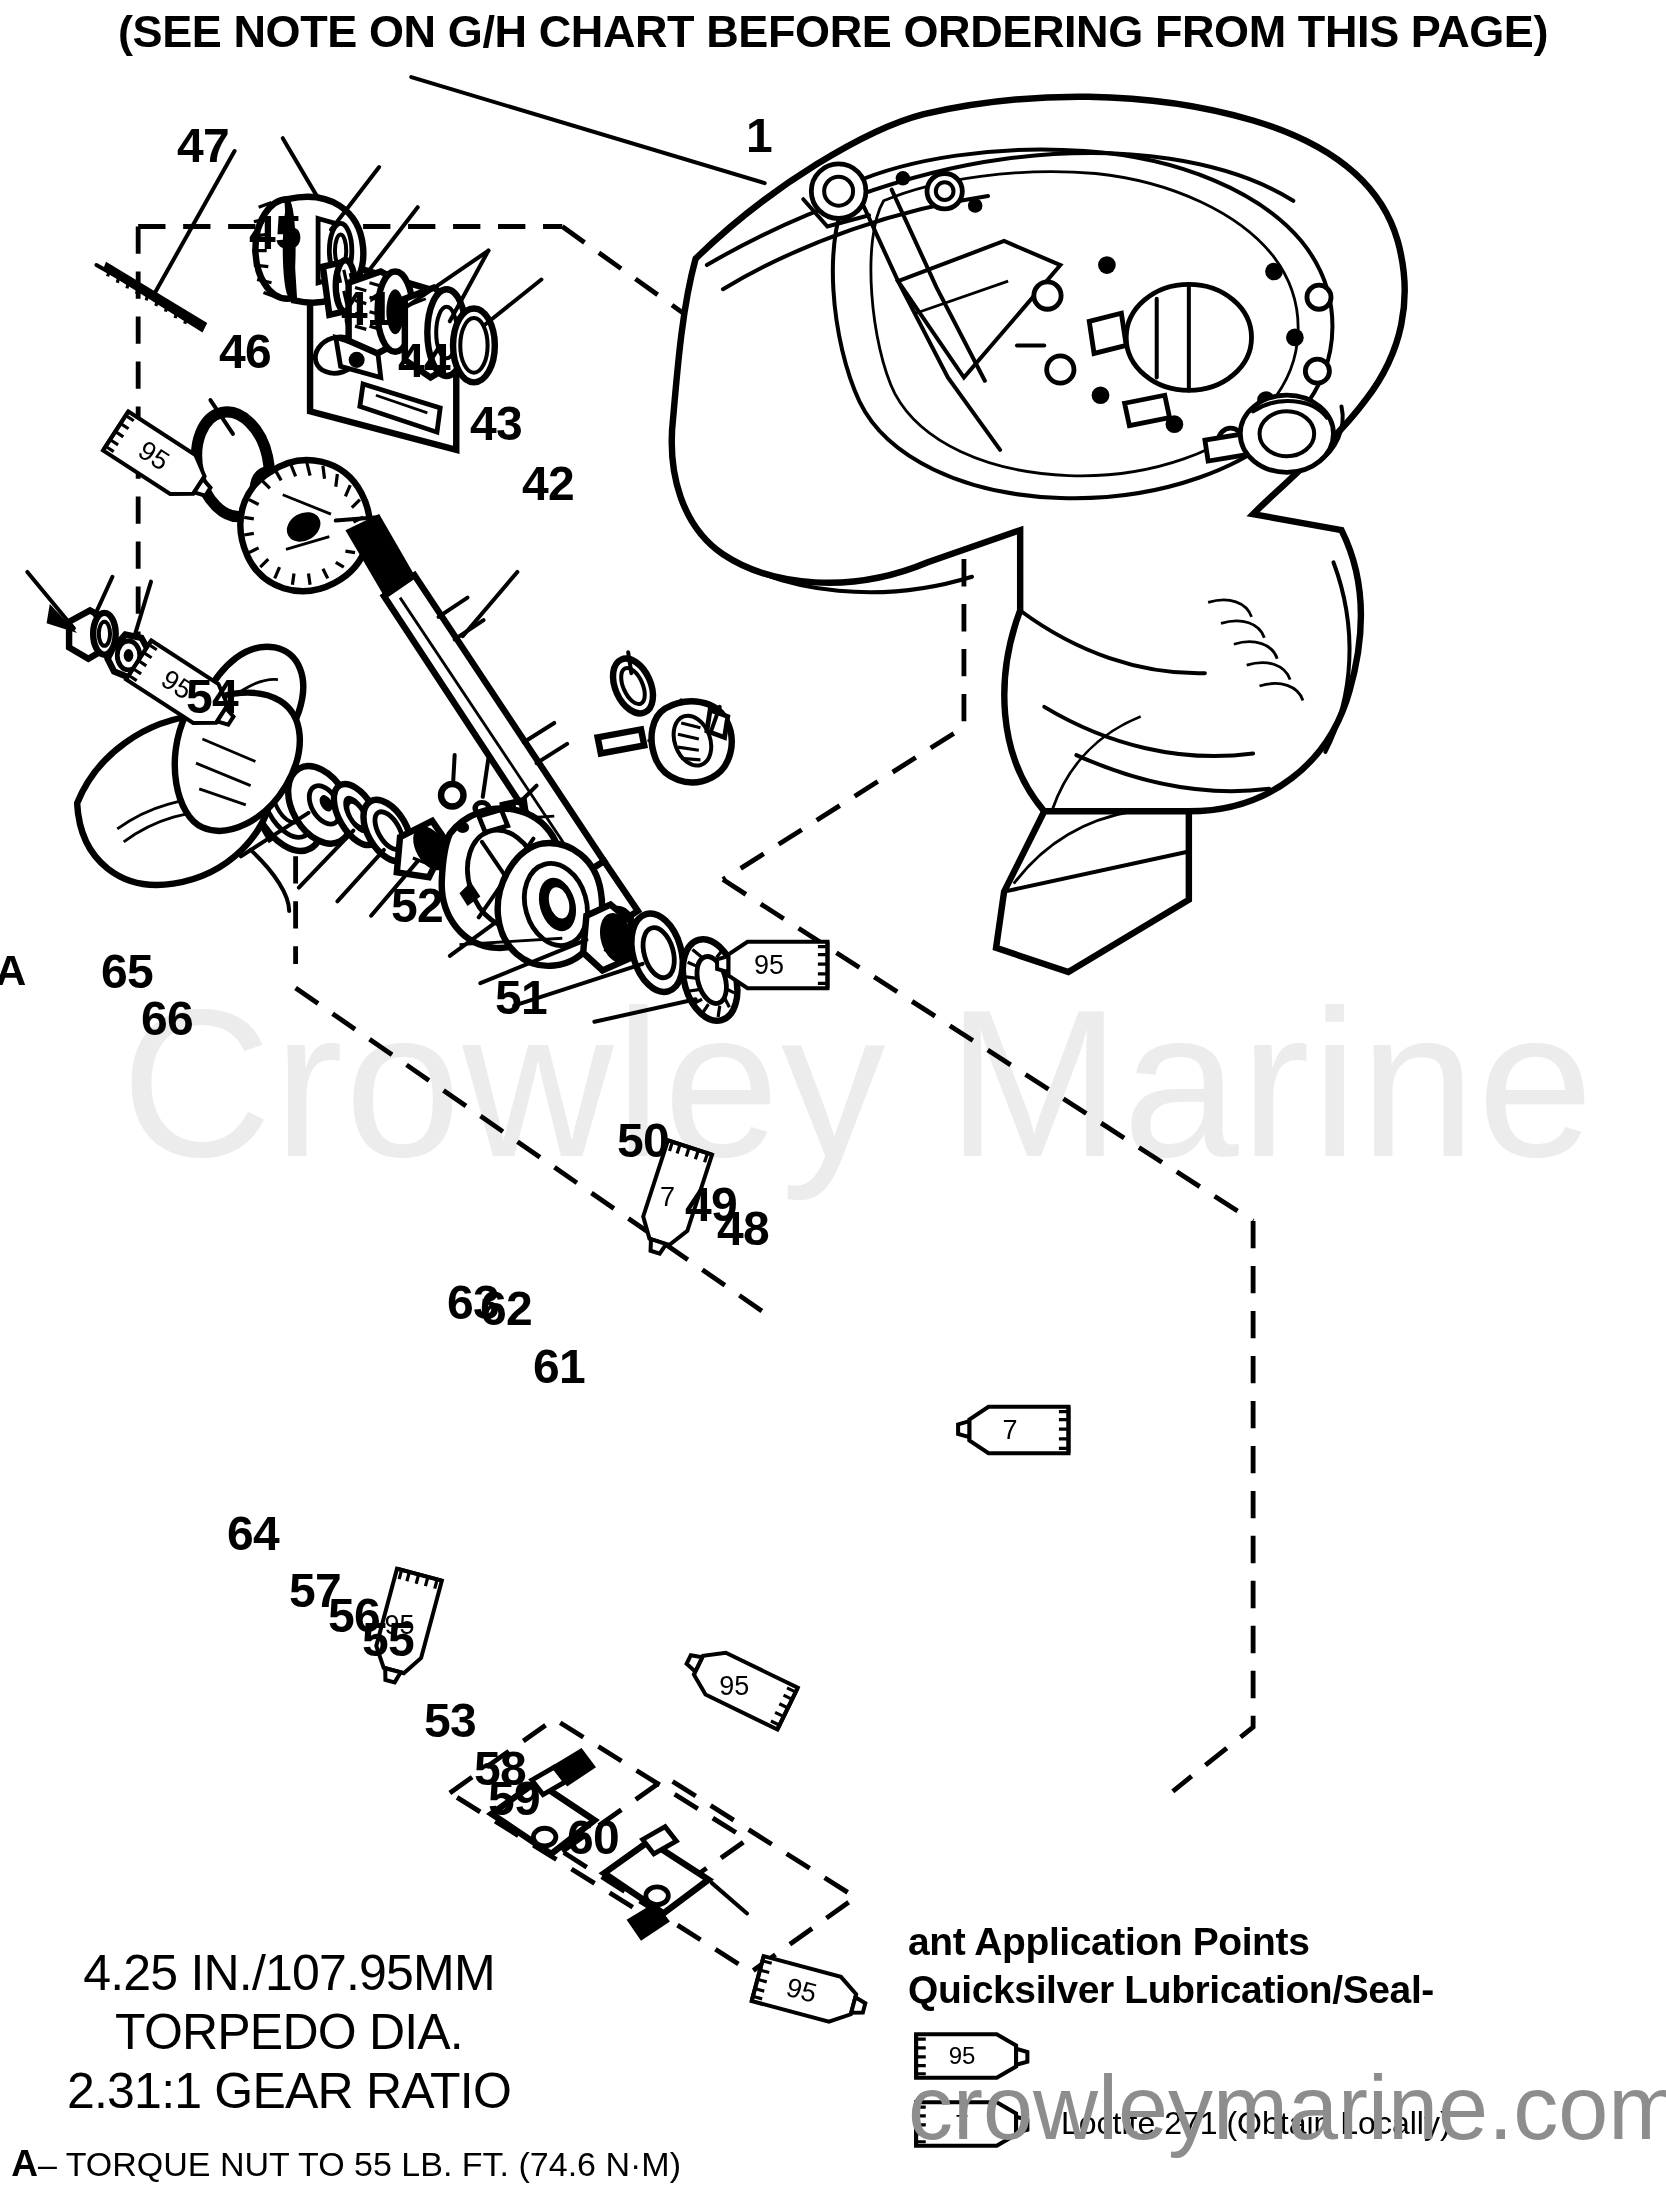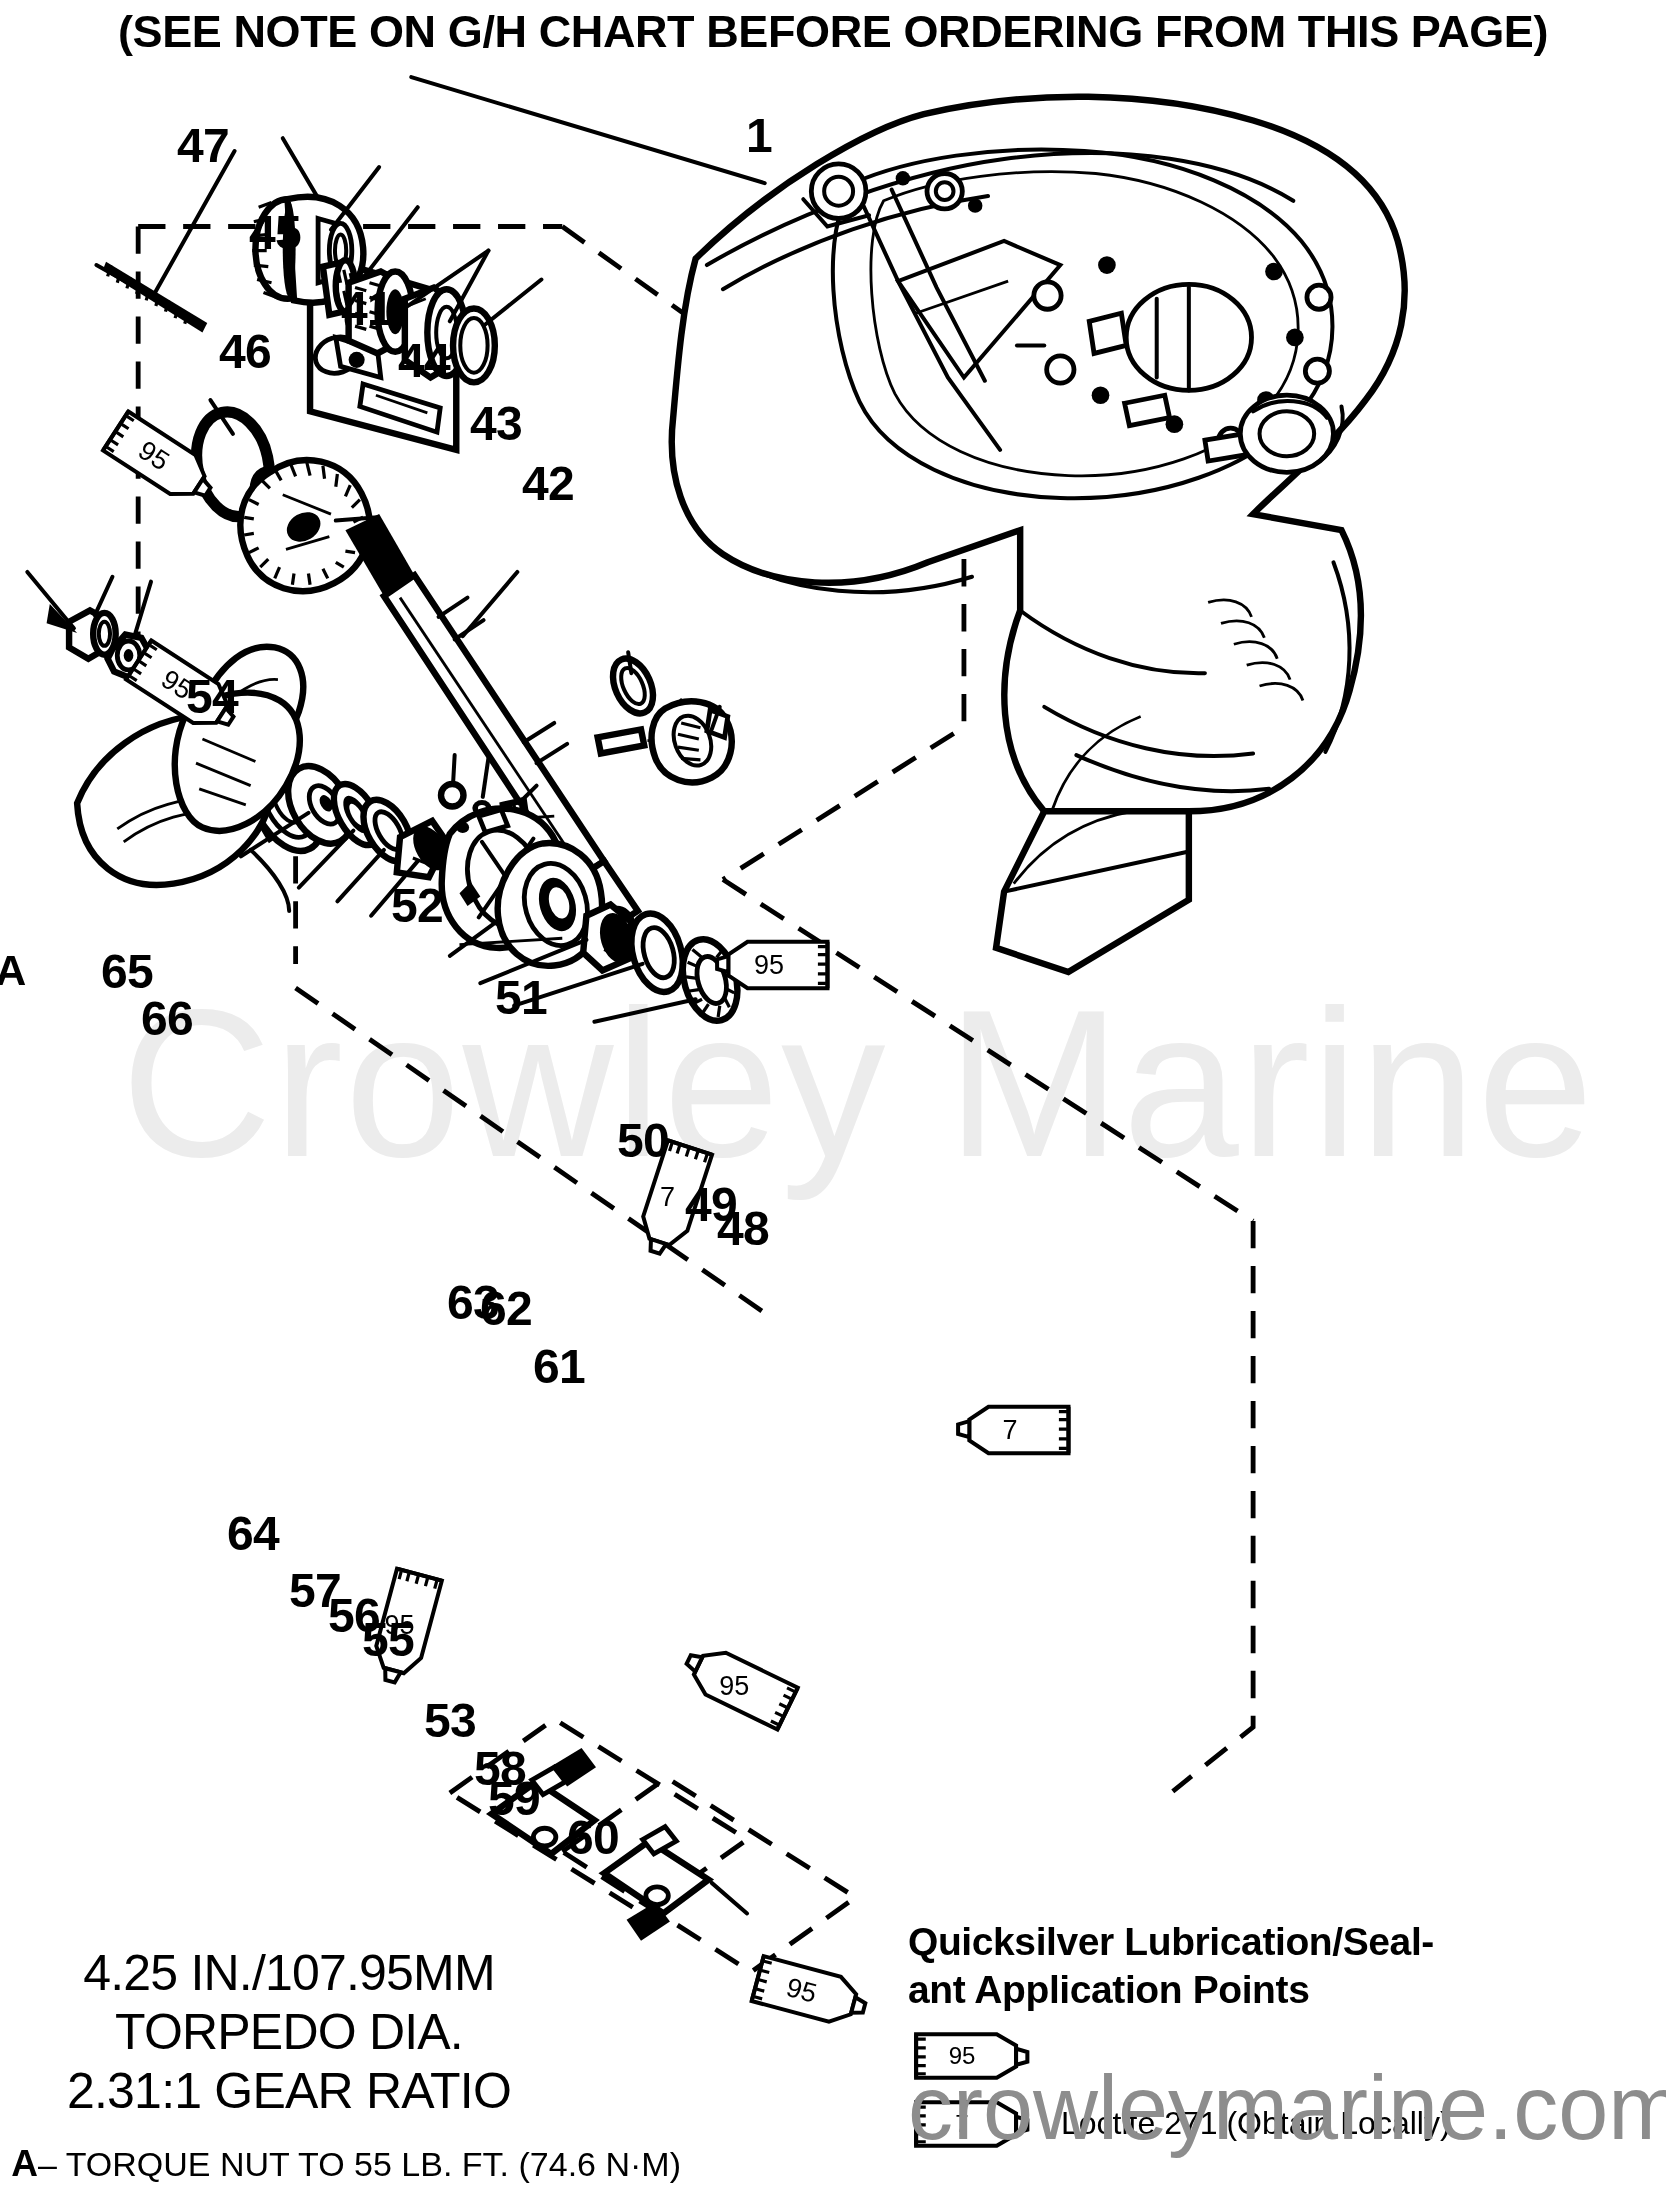--- a/index.html
+++ b/index.html
@@ -802,22 +802,22 @@
     <div class="l1">4.25 IN./107.95MM</div>
     <div class="l2">TORPEDO DIA.</div>
     <div class="l3">2.31:1 GEAR RATIO</div>
   </div>
 
   <div class="torque">
     <b>A</b><span>–</span> <span>TORQUE NUT TO 55 LB. FT. (74.6 N·M)</span>
   </div>
 
   <div class="legend">
+    <div class="ltitle">ant Application Points</div>
     <div class="ltitle">Quicksilver Lubrication/Seal-</div>
-    <div class="ltitle">ant Application Points</div>
 
     <div class="lrow">
       <div class="tube">
         <svg width="121" height="50" viewBox="0 0 150 62">
           <path d="M10 4 L110 4 L134 18 L134 44 L110 58 L10 58 Z" fill="#fff" stroke="#000" stroke-width="5"></path>
           <path d="M10 4 L10 58" fill="none" stroke="#000" stroke-width="5"></path>
           <path d="M12 10 L22 10 M12 21 L22 21 M12 32 L22 32 M12 43 L22 43 M12 53 L22 53" stroke="#000" stroke-width="4"></path>
           <path d="M134 22 L148 26 L148 38 L134 42 Z" fill="#fff" stroke="#000" stroke-width="5"></path>
         </svg>
         <div class="tnum">95</div>

